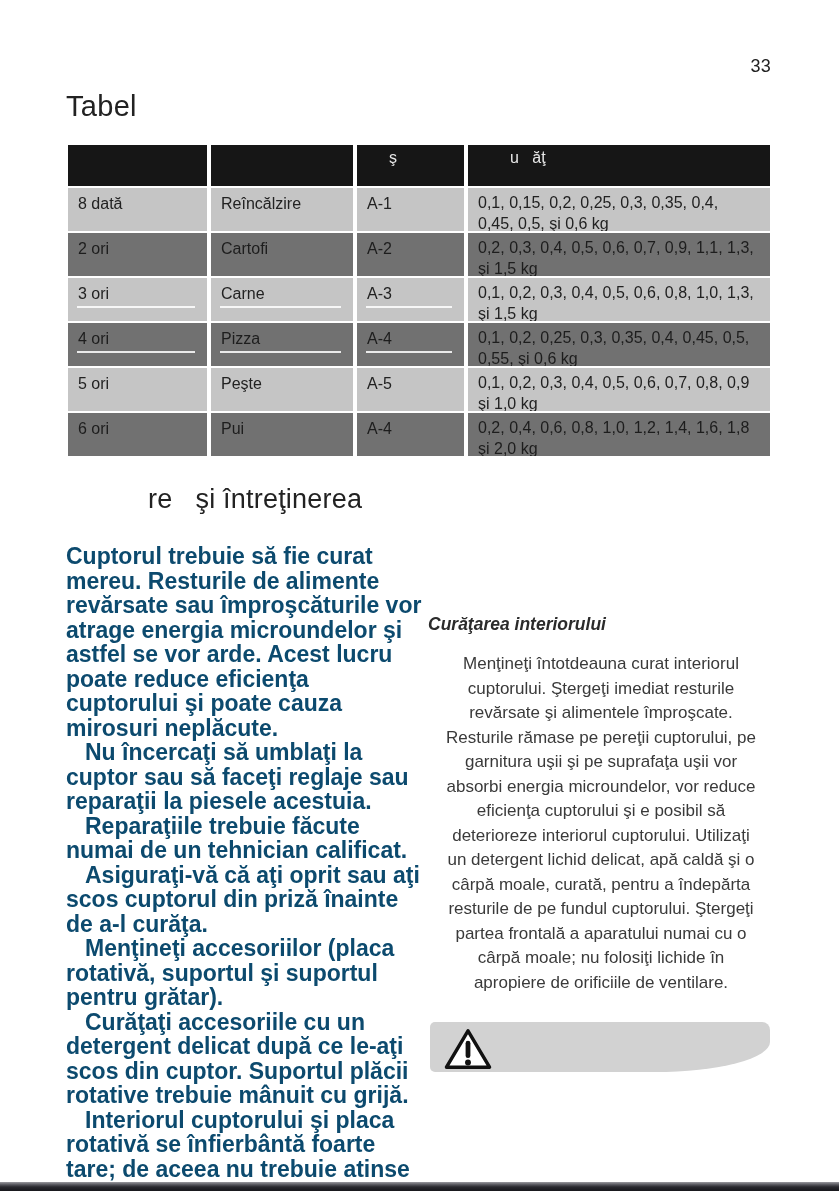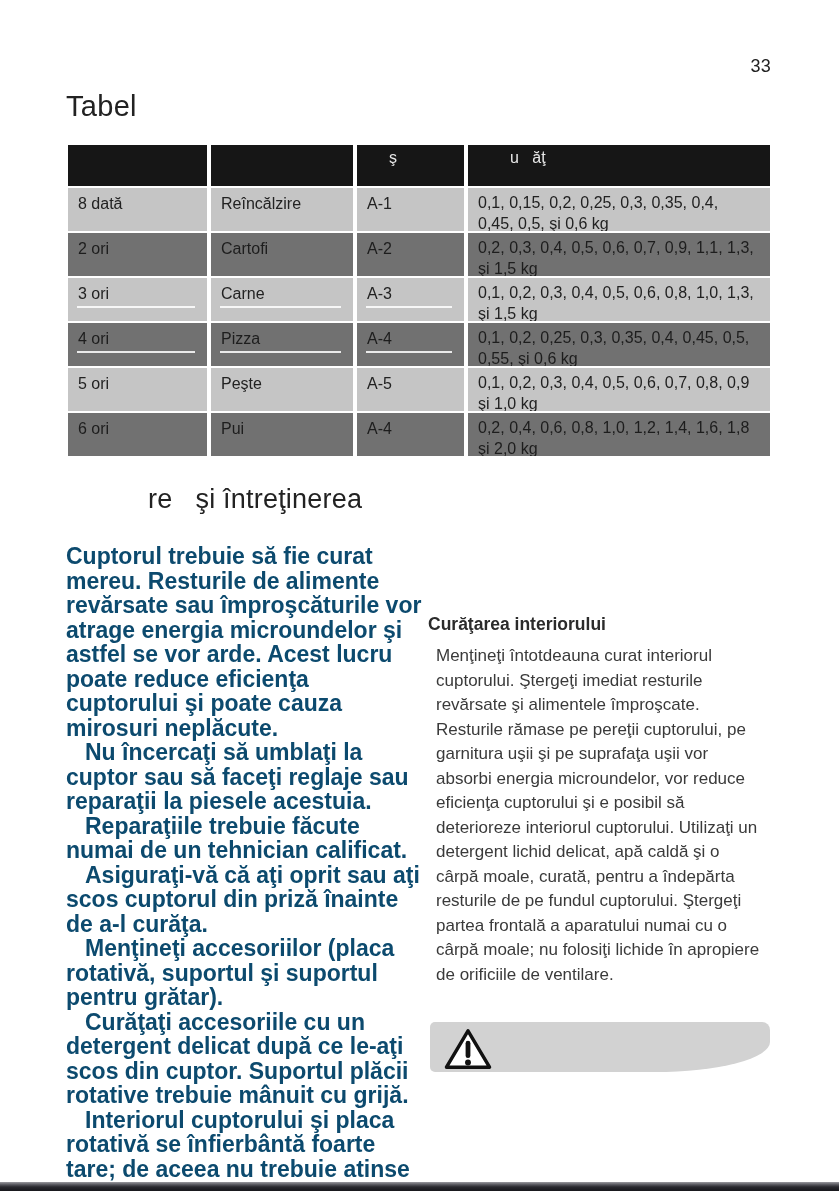--- a/index.html
+++ b/index.html
@@ -65,23 +65,23 @@
   }
   .left-col p { margin: 0; }
   .left-col p + p { text-indent: 19px; }
 
   .right-col {
     position: absolute; left: 428px; top: 612px; width: 346px;
     font-size: 17px; line-height: 24.5px; color: #3a3a3a;
   }
   .right-col h3 {
     font-size: 17.5px; font-weight: 700; color: #2b2b2b;
-    margin: 0 0 1px 0; line-height: 24px;
+    margin: 0 0 1px 0; line-height: 24px; font-style: italic;
   }
-  .right-col p { margin: 8px; }
+  .right-col p { margin: 16px; text-align: center; }
 
   
   .warning-box {
     position: absolute; left: 430px; top: 1022px; width: 340px; height: 50px;
     background: #d2d2d2;
     border-radius: 5px 8px 6px 5px;
     border-bottom-right-radius: 115px 30px;
   }
   .warning-icon { position: absolute; left: 13px; top: 5px; }
 

